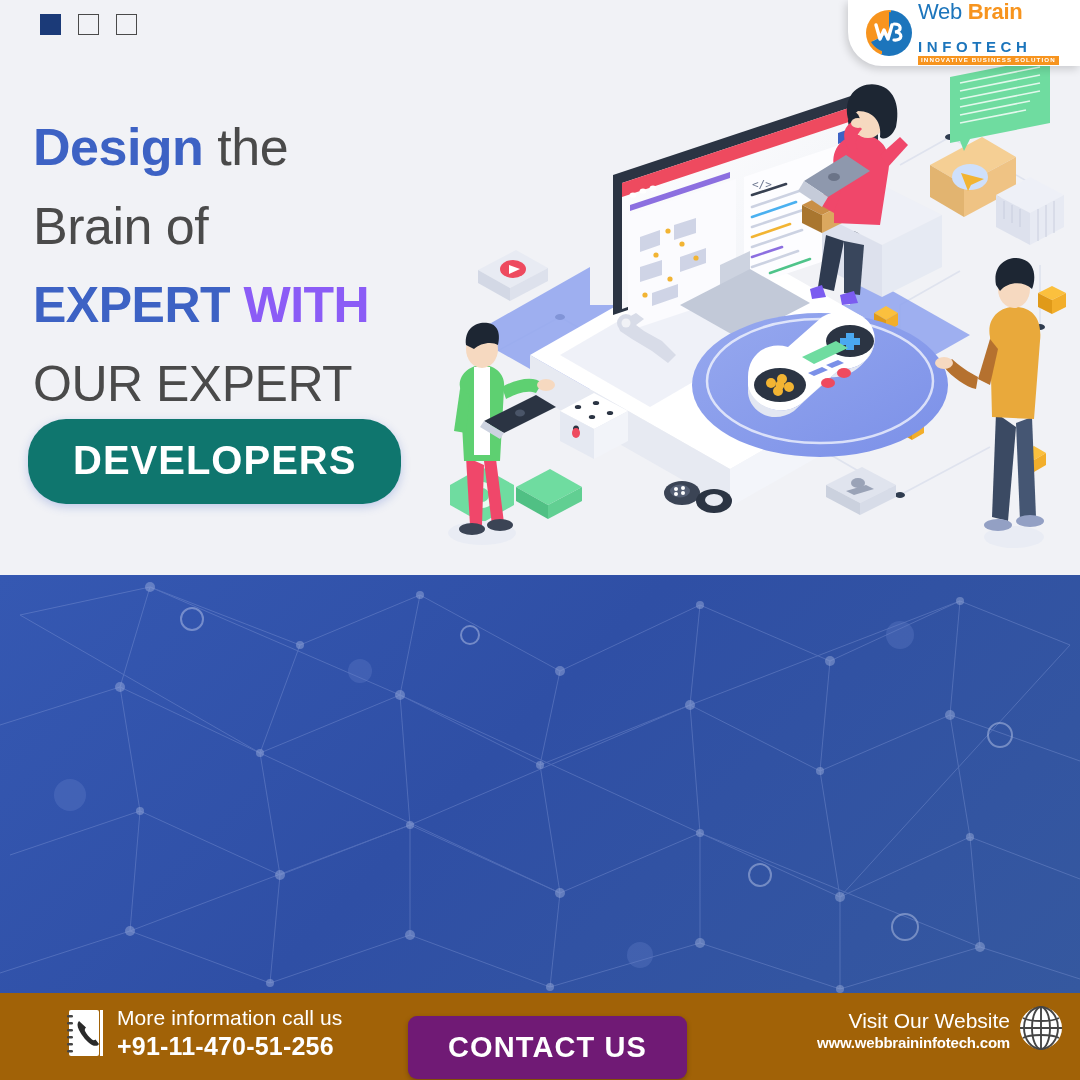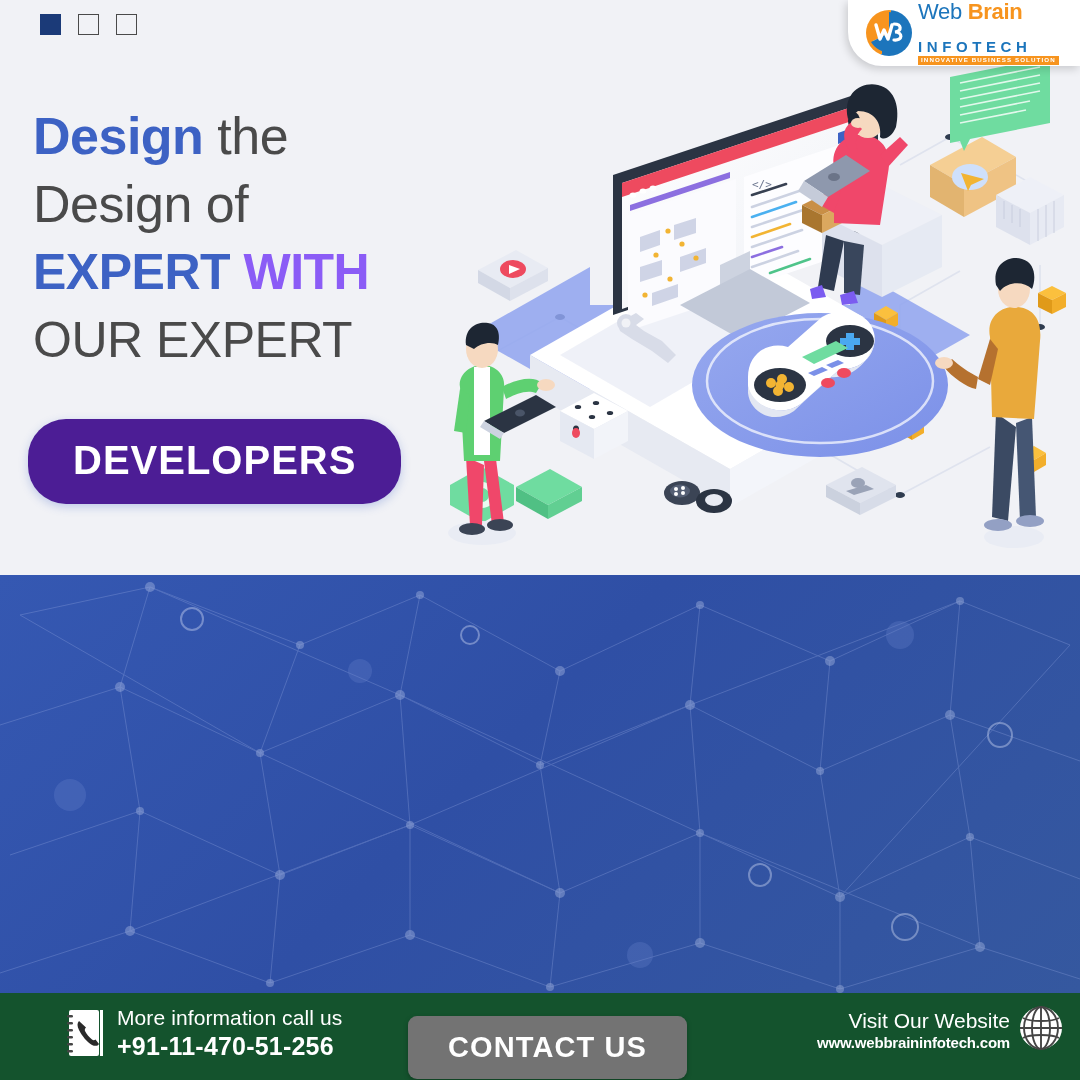--- a/index.html
+++ b/index.html
@@ -34,56 +34,56 @@
   .logo-txt{display:flex;flex-direction:column;justify-content:center;line-height:1;}
   .logo-row1{font-size:22px;font-weight:bold;letter-spacing:-.3px;}
   .logo-row1 .w{color:#1c75bc;font-weight:500;}
   .logo-row1 .b{color:#f7941e;font-weight:bold;}
   .logo-row2{font-size:15px;letter-spacing:4.6px;color:#1c75bc;font-weight:bold;margin-top:16px;}
   .logo-row3{font-size:6.2px;letter-spacing:1.1px;color:#fff;background:#f7941e;
      padding:1.5px 3px;margin-top:2px;font-weight:bold;text-align:center;}
 
   
   .headline{position:absolute;left:33px;top:102px;width:430px;z-index:25;}
-  .hl{font-size:52px;line-height:68px;color:#4a4a4a;letter-spacing:-.5px;white-space:nowrap;}
+  .hl{font-size:52px;line-height:68px;color:#4a4a4a;letter-spacing:-.5px;white-space:nowrap;margin-top:11px;}
   .hl .blue{color:#3d62c4;font-weight:bold;}
   .hl .darkbold{color:#8b5cf6;font-weight:bold;}
   .hl.l1{font-weight:400;}
   .hl.l2{font-weight:400;}
   .hl.l3{font-weight:bold;font-size:50px;}
   .hl.l4{font-weight:400;font-size:50px;}
 
   .dev-pill{
     position:absolute;left:28px;top:419px;
-    background:#4c1d95;color:#fff;border-radius:38px;
+    background:#0f766e;color:#fff;border-radius:38px;
     padding:19px 45px 21px 45px;font-size:40px;font-weight:bold;letter-spacing:1px;
     box-shadow:0 3px 10px rgba(61,98,196,.28);z-index:26;
   }
 
   
   .iso{position:absolute;left:430px;top:55px;width:650px;height:500px;z-index:10;}
 
   
   .blue-section{position:absolute;left:0;top:575px;width:1080px;height:418px;
     background:linear-gradient(135deg,#3558b2 0%,#2f4fa5 45%,#35589f 100%);overflow:hidden;}
   .net{position:absolute;inset:0;opacity:.75;}
 
   
-  .footer{position:absolute;left:0;top:993px;width:1080px;height:87px;background:#14532d;z-index:50;}
+  .footer{position:absolute;left:0;top:993px;width:1080px;height:87px;background:#a16207;z-index:50;}
   .foot-inner{position:relative;width:100%;height:100%;}
 
   .call-blk{position:absolute;left:66px;top:13px;display:flex;align-items:center;}
   .phonebook{width:40px;height:48px;margin-right:11px;}
   .call-txt{color:#fff;line-height:1.12;}
   .call-l1{font-size:21px;font-weight:400;letter-spacing:.1px;}
   .call-l2{font-size:25px;font-weight:bold;letter-spacing:.2px;margin-top:2px;}
 
   .contact-btn{
     position:absolute;left:408px;top:1016px;
-    background:#737373;color:#fff;border-radius:9px;
+    background:#701a75;color:#fff;border-radius:9px;
     padding:15px 40px;font-size:29px;font-weight:bold;letter-spacing:1.1px;
     z-index:55;box-shadow:0 2px 5px rgba(0,0,0,.25);
   }
 
   .site-blk{position:absolute;right:16px;top:12px;display:flex;align-items:flex-end;}
   .site-txt{color:#fff;text-align:right;line-height:1.15;margin-right:8px;}
   .site-l1{font-size:21px;font-weight:400;}
   .site-l2{font-size:15px;font-weight:bold;letter-spacing:-.2px;margin-top:1px;}
   .globe{width:46px;height:46px;}
 </style>
@@ -406,21 +406,21 @@
         <path d="M560 284 L548 324 L560 330 L568 294 Z" fill="#b5712f"></path>
         <path d="M548 322 C540 318 528 310 522 304 L514 312 C522 322 536 332 546 334 Z" fill="#b5712f"></path>
         <ellipse cx="514" cy="308" rx="9" ry="6" fill="#f6d9c0"></ellipse>
         <ellipse cx="584" cy="234" rx="16" ry="19" fill="#f6d9c0"></ellipse>
         <path d="M566 230 C562 208 580 200 592 204 C606 208 606 224 602 234 C594 226 578 226 570 236 Z" fill="#1d2633"></path>
       </g>
     </svg>
 
     <div class="headline">
       <div class="hl l1"><span class="blue">Design</span> <span>the</span></div>
-      <div class="hl l2">Design of</div>
+      <div class="hl l2">Brain of</div>
       <div class="hl l3"><span class="blue">EXPERT</span> <span class="darkbold">WITH</span></div>
       <div class="hl l4">OUR EXPERT</div>
     </div>
 
     <div class="dev-pill">DEVELOPERS</div>
   </div>
 
   <div class="blue-section">
     <svg class="net" viewBox="0 0 1080 418" preserveAspectRatio="none">
       <g stroke="#8fa3dd" stroke-width="1" opacity=".45" fill="none">

